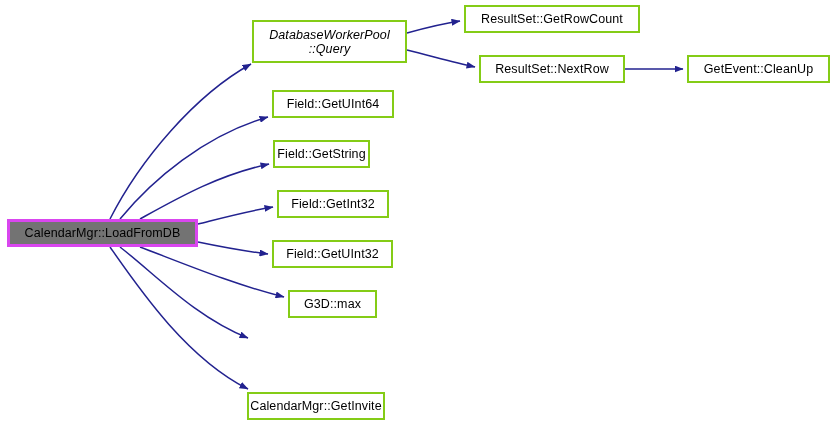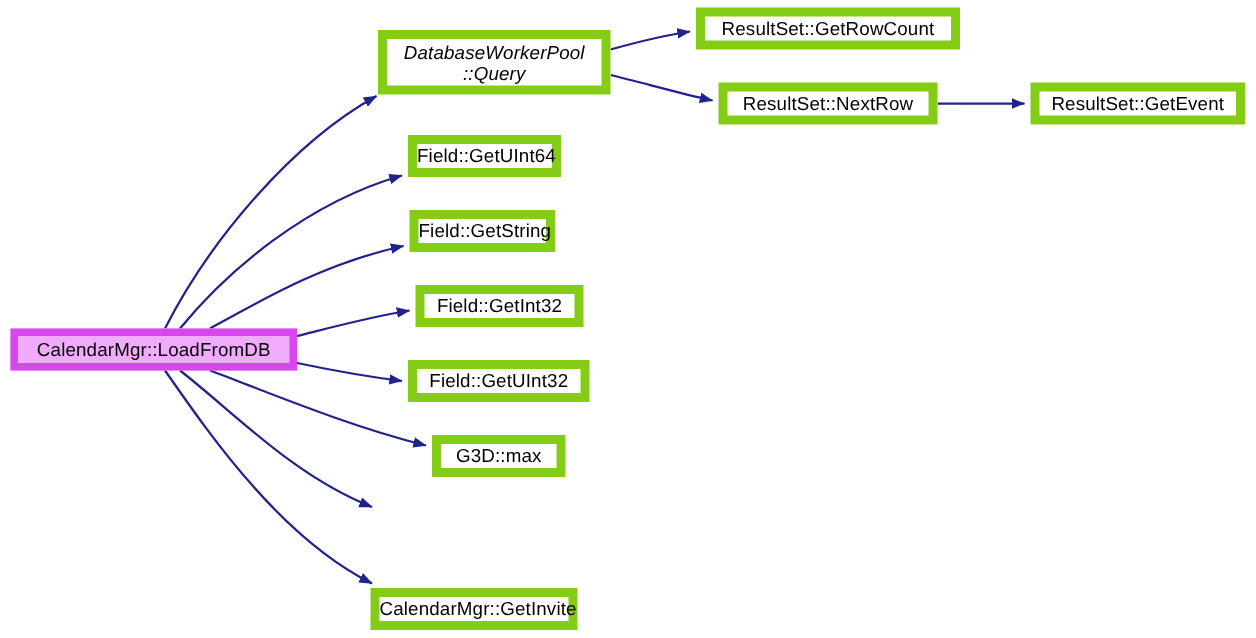--- a/index.html
+++ b/index.html
@@ -20,36 +20,36 @@
   #edge-layer {
     position: absolute;
     left: 0;
     top: 0;
     width: 837px;
     height: 425px;
   }
   .node {
     position: absolute;
     box-sizing: border-box;
-    border: 6px solid #84cc16;
+    border: 2px solid #84cc16;
     background: #ffffff;
     color: #000000;
     font-size: 12.5px;
     line-height: 14px;
     text-align: center;
     display: flex;
     align-items: center;
     justify-content: center;
     white-space: pre;
     letter-spacing: 0.1px;
     z-index: 2;
   }
   .node.current {
-    background: #f0abfc;
-    border: 5px solid #d946ef;
+    background: #737373;
+    border: 3px solid #d946ef;
   }
   .node-label {
     display: block;
     width: 100%;
   }
 </style>
 </head>
 <body>
 
 <div id="callgraph">
@@ -87,24 +87,24 @@
 
   <div class="node" style="left:464px; top:5px; width:176px; height:28px;">
     <span class="node-label">ResultSet::GetRowCount</span>
   </div>
 
   <div class="node" style="left:479px; top:55px; width:146px; height:28px;">
     <span class="node-label">ResultSet::NextRow</span>
   </div>
 
   <div class="node" style="left:687px; top:55px; width:143px; height:28px;">
-    <span class="node-label">ResultSet::GetEvent</span>
+    <span class="node-label">GetEvent::CleanUp</span>
   </div>
 
-  <div class="node" style="left:272px; top:90px; width:102px; height:28px;">
+  <div class="node" style="left:272px; top:90px; width:122px; height:28px;">
     <span class="node-label">Field::GetUInt64</span>
   </div>
 
   <div class="node" style="left:273px; top:140px; width:97px; height:28px;">
     <span class="node-label">Field::GetString</span>
   </div>
 
   <div class="node" style="left:277px; top:190px; width:112px; height:28px;">
     <span class="node-label">Field::GetInt32</span>
   </div>

